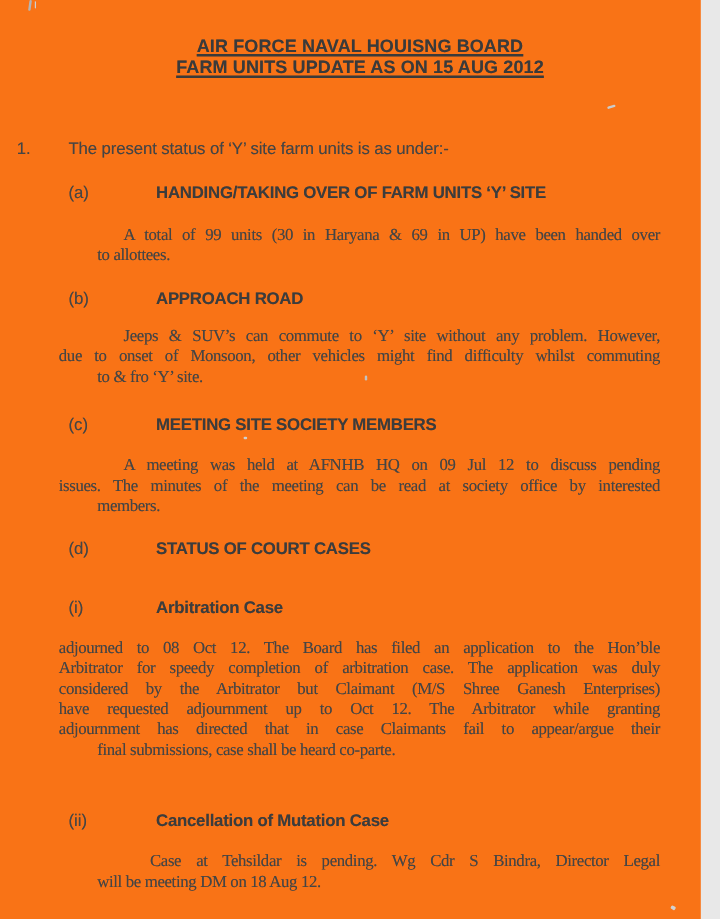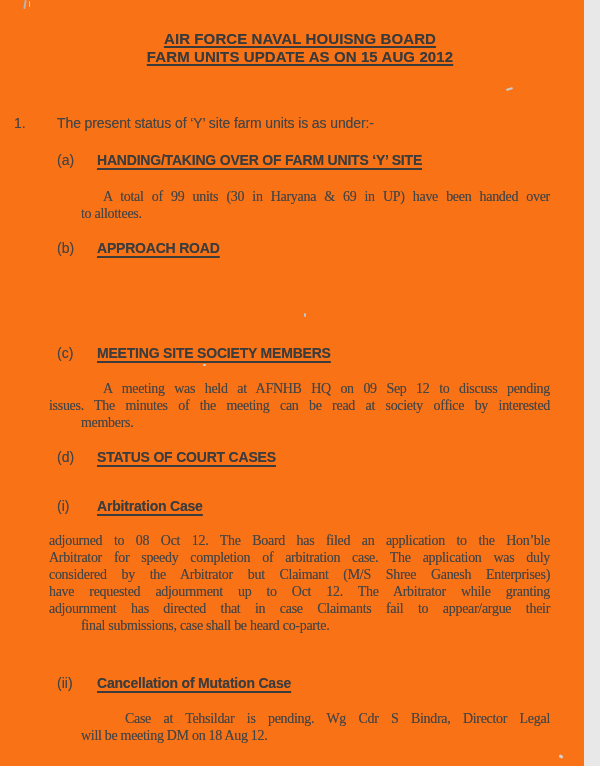--- a/index.html
+++ b/index.html
@@ -31,23 +31,23 @@
   .item1 .num{display:inline-block;width:43px;}
   
   .hrow{
     position:absolute;left:57px;
     font-size:14px;line-height:17px;letter-spacing:-.2px;
     color:#3c3c3c;white-space:nowrap;
   }
   .hrow .lbl{display:inline-block;width:40px;font-weight:400;letter-spacing:0;color:#454545;}
   .hrow .hd{
     font-weight:700;
-    text-decoration:underline;
     text-decoration-thickness:1.6px;
     text-underline-offset:3px;
+    margin-left:33px;
   }
   .hA{top:152px}.hB{top:240px}.hC{top:345px}.hD{top:449px}
   .hI{top:498px}.hII{top:675px}
   
   .para{
     position:absolute;left:49px;width:501px;
     font-size:14px;line-height:17px;letter-spacing:-.3px;
     color:#454545;
   }
   .pA{top:188px}.pB{top:272px}.pC{top:380px}
@@ -90,26 +90,31 @@
     <span class="lbl">(a)</span><span class="hd">HANDING/TAKING OVER OF FARM UNITS ‘Y’ SITE</span>
   </div>
   <div class="para pA">
     <div class="pl first">A total of 99 units (30 in Haryana &amp; 69 in UP) have been handed over</div>
     <div class="pl last">to allottees.</div>
   </div>
 
   <div class="hrow hB">
     <span class="lbl">(b)</span><span class="hd">APPROACH ROAD</span>
   </div>
+  <div class="para pB">
+    <div class="pl first">Jeeps &amp; SUV’s can commute to ‘Y’ site without any problem.  However,</div>
+    <div class="pl">due to onset of Monsoon, other vehicles might find difficulty whilst commuting</div>
+    <div class="pl last">to &amp; fro ‘Y’ site.</div>
+  </div>
 
   <div class="hrow hC">
     <span class="lbl">(c)</span><span class="hd">MEETING SITE SOCIETY MEMBERS</span>
   </div>
   <div class="para pC">
-    <div class="pl first">A meeting was held at AFNHB HQ on 09 Sep 12 to discuss pending</div>
+    <div class="pl first">A meeting was held at AFNHB HQ on 09 Jul 12 to discuss pending</div>
     <div class="pl">issues.  The minutes of the meeting can be read at society office by interested</div>
     <div class="pl last">members.</div>
   </div>
 
   <div class="hrow hI">
     <span class="lbl">(i)</span><span class="hd">Arbitration Case</span>
   </div>
 
   <div class="hrow hD">
     <span class="lbl">(d)</span><span class="hd">STATUS OF COURT CASES</span>

